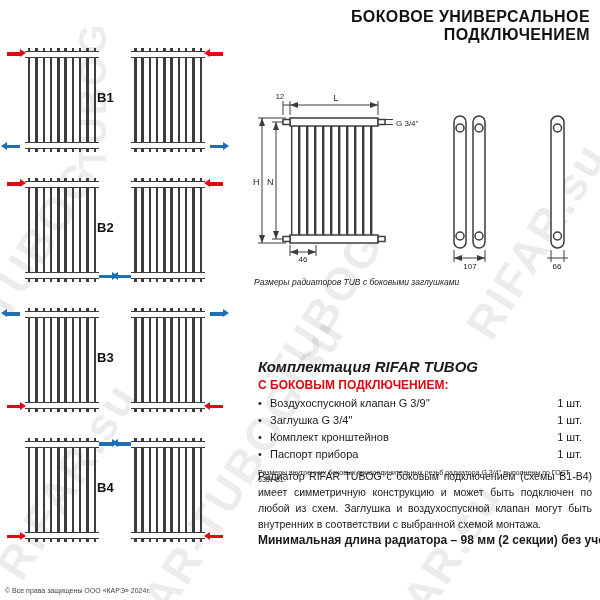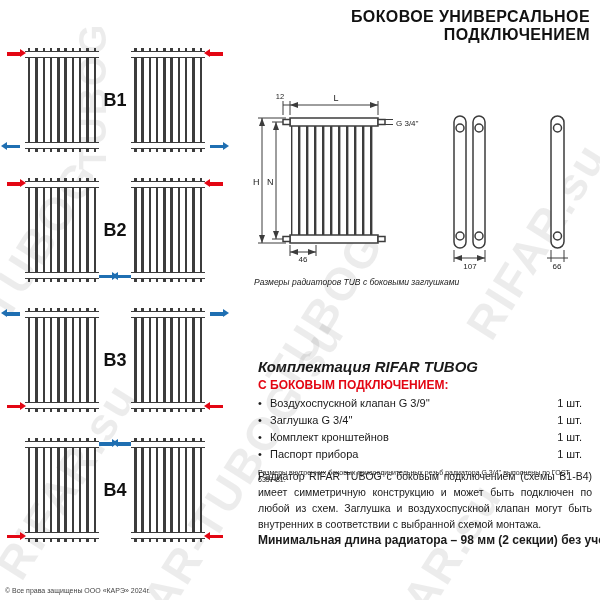--- a/index.html
+++ b/index.html
@@ -21,22 +21,22 @@
 
   
   .scheme{position:absolute;left:0;width:250px;height:104px;z-index:1;}
   .rad-wrap{position:absolute;top:0;width:68px;height:104px;}
   .rw-l{left:28px;} .rw-r{left:134px;}
   .rad{position:absolute;inset:0;
        background:repeating-linear-gradient(90deg,#3c3c3c 0 2.5px,transparent 2.5px 7.28px);}
   .hdr{position:absolute;left:-3px;right:-3px;height:7px;background:#fff;
        border-top:1.8px solid #3c3c3c;border-bottom:1.8px solid #3c3c3c;}
   .hdr.top{top:3px;} .hdr.bot{bottom:3px;}
-  .scheme-label{position:absolute;left:97px;top:42px;width:36px;text-align:center;
-                font-size:18px;font-weight:bold;color:#111;}
+  .scheme-label{position:absolute;left:97px;top:42px;width:36px;
+                font-size:13px;font-weight:bold;color:#111;}
   .arrow{position:absolute;width:13px;height:3.5px;background:var(--c);}
   .arrow.top{top:4px;} .arrow.bottom{bottom:4px;}
   .arrow.left{left:-21px;} .arrow.right{right:-21px;}
   .rw-l .arrow.right{right:-16px;} .rw-r .arrow.left{left:-16px;}
   .arrow::after{content:"";position:absolute;top:-2.75px;width:0;height:0;
                 border-top:4.5px solid transparent;border-bottom:4.5px solid transparent;}
   .arrow.head-right::after{right:-6px;border-left:6.5px solid var(--c);}
   .arrow.head-left::after{left:-6px;border-right:6.5px solid var(--c);}
 
   

